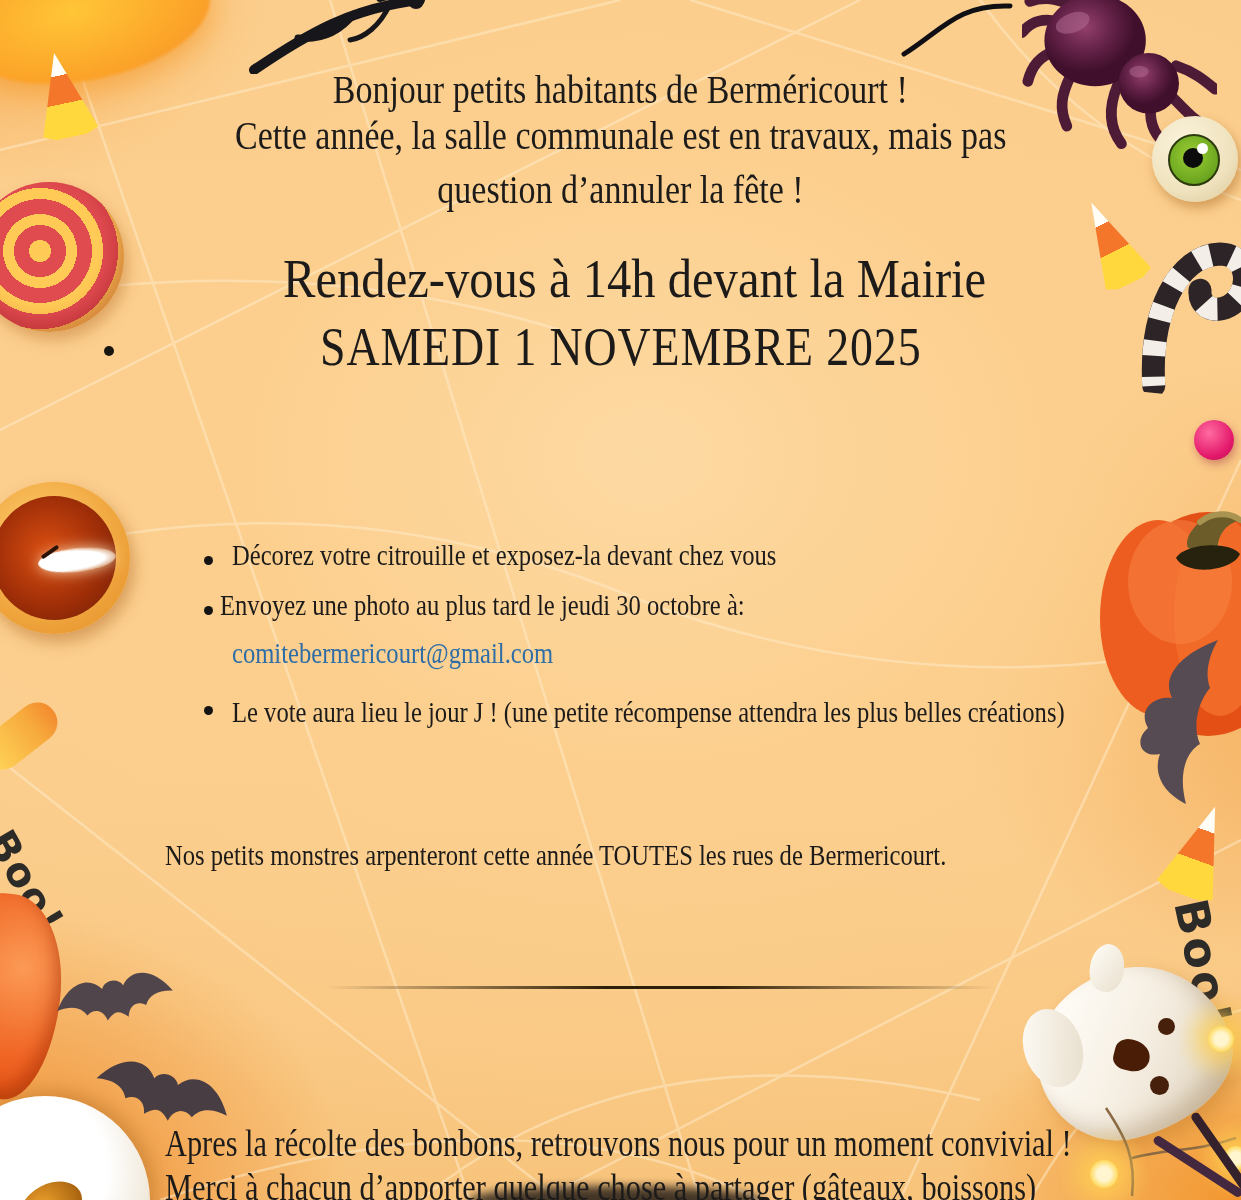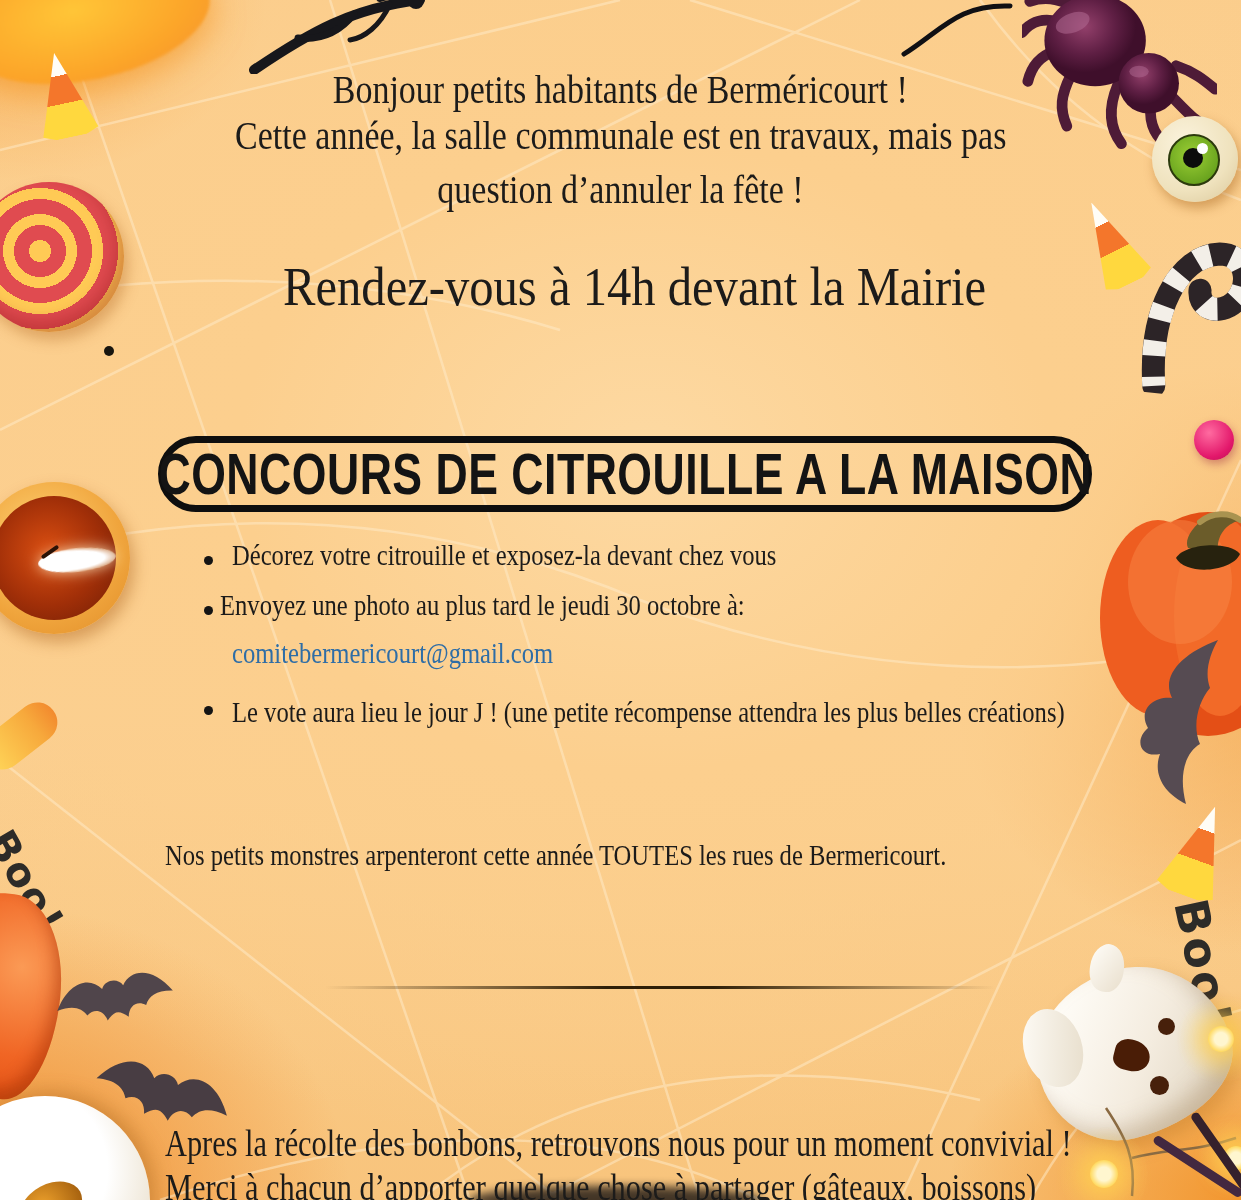--- a/index.html
+++ b/index.html
@@ -186,25 +186,23 @@
 
   <div class="deco" style="left:1146px;top:1162px;width:104px;height:9px;border-radius:5px;background:#432840;transform:rotate(33deg);"></div>
   <div class="deco" style="left:1172px;top:1150px;width:100px;height:9px;border-radius:5px;background:#35212c;transform:rotate(55deg);"></div>
 
   <div class="deco" style="left:468px;top:1186px;width:295px;height:28px;border-radius:50%;background:#241d18;filter:blur(5px);opacity:.85;"></div>
 
   <div class="content center-line intro" style="top:58px;margin-top:8px;"><span class="cond">Bonjour petits habitants de Berméricourt !</span></div>
   <div class="content center-line intro" style="top:112px;"><span class="cond">Cette année, la salle communale est en travaux, mais pas</span></div>
   <div class="content center-line intro" style="top:166px;"><span class="cond">question d’annuler la fête !</span></div>
 
-  <div class="content center-line meet1" style="top:256px;margin-left:28px;"><span class="cond9">Rendez-vous à 14h devant la Mairie</span></div>
-
-  <div class="section-box content" style="left:158px;top:436px;width:920px;height:62px;">
-    <span class="heavy" style="font-size:46px;">CONCOURS DE CITROUILLE A LA MAISON</span>
-  </div>
+  <div class="content center-line meet1" style="top:248px;margin-left:28px;"><span class="cond9">Rendez-vous à 14h devant la Mairie</span></div>
+  <div class="content center-line meet2" style="top:316px;"><span class="cond">SAMEDI 1 NOVEMBRE 2025</span></div>
+
 
   <div class="content" style="left:0;top:0;">
     <div class="bullet-dot" style="left:204px;top:556px;"></div>
     <div class="content para" style="left:232px;top:538px;"><span class="cond-left">Décorez votre citrouille et exposez-la devant chez vous</span></div>
 
     <div class="bullet-dot" style="left:204px;top:606px;"></div>
     <div class="content para" style="left:220px;top:588px;"><span class="cond-left">Envoyez une photo au plus tard le jeudi 30 octobre à:</span></div>
     <div class="content para" style="left:232px;top:636px;"><span class="cond-left email">comitebermericourt@gmail.com</span></div>
 
     <div class="bullet-dot" style="left:204px;top:706px;"></div>

